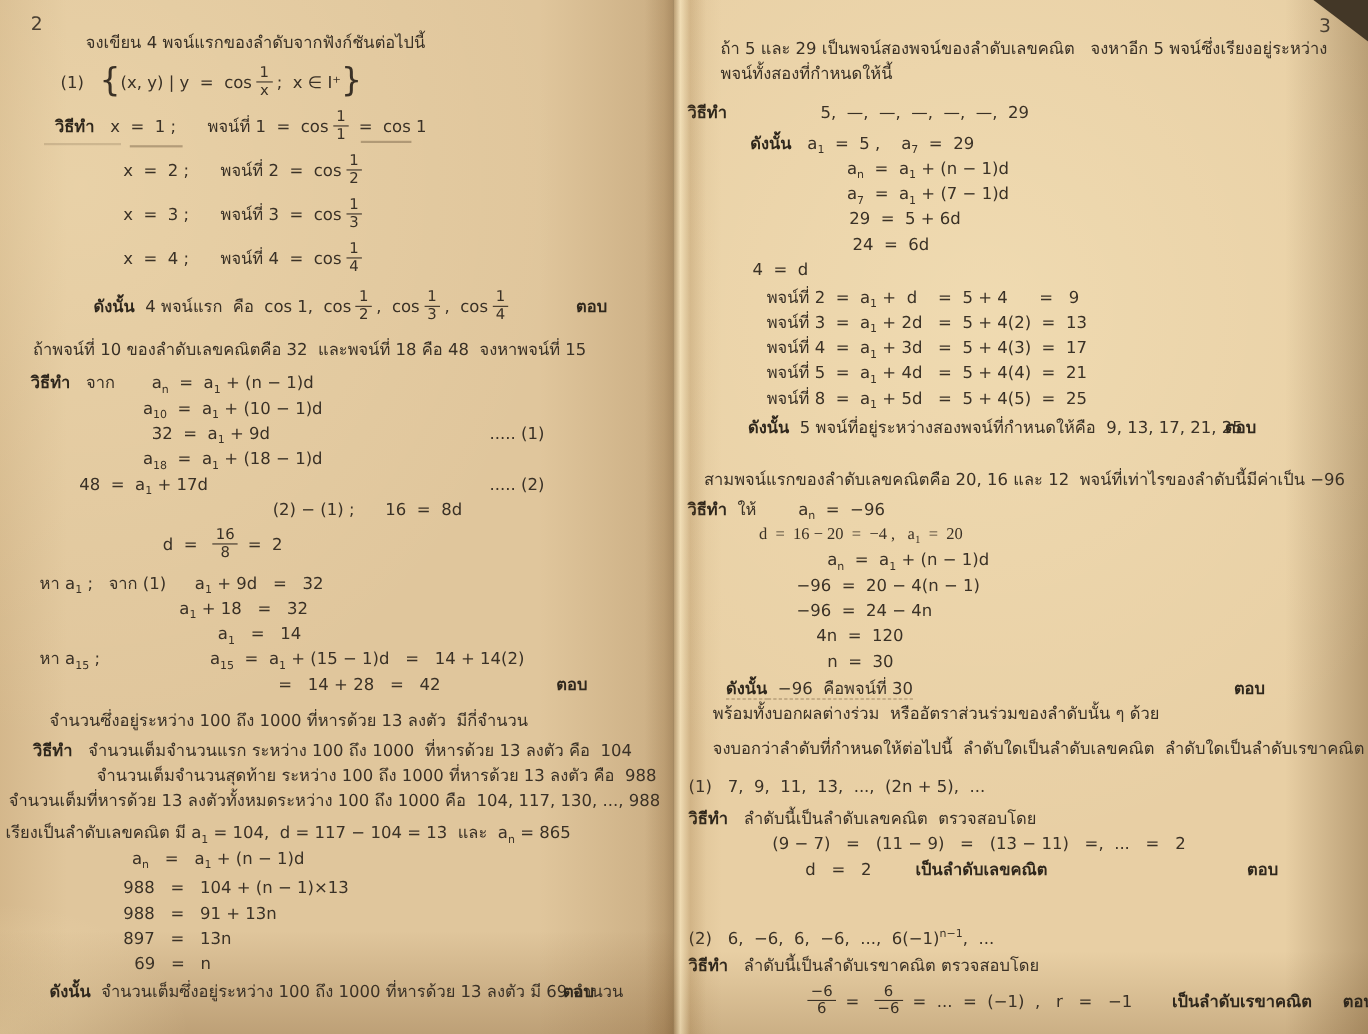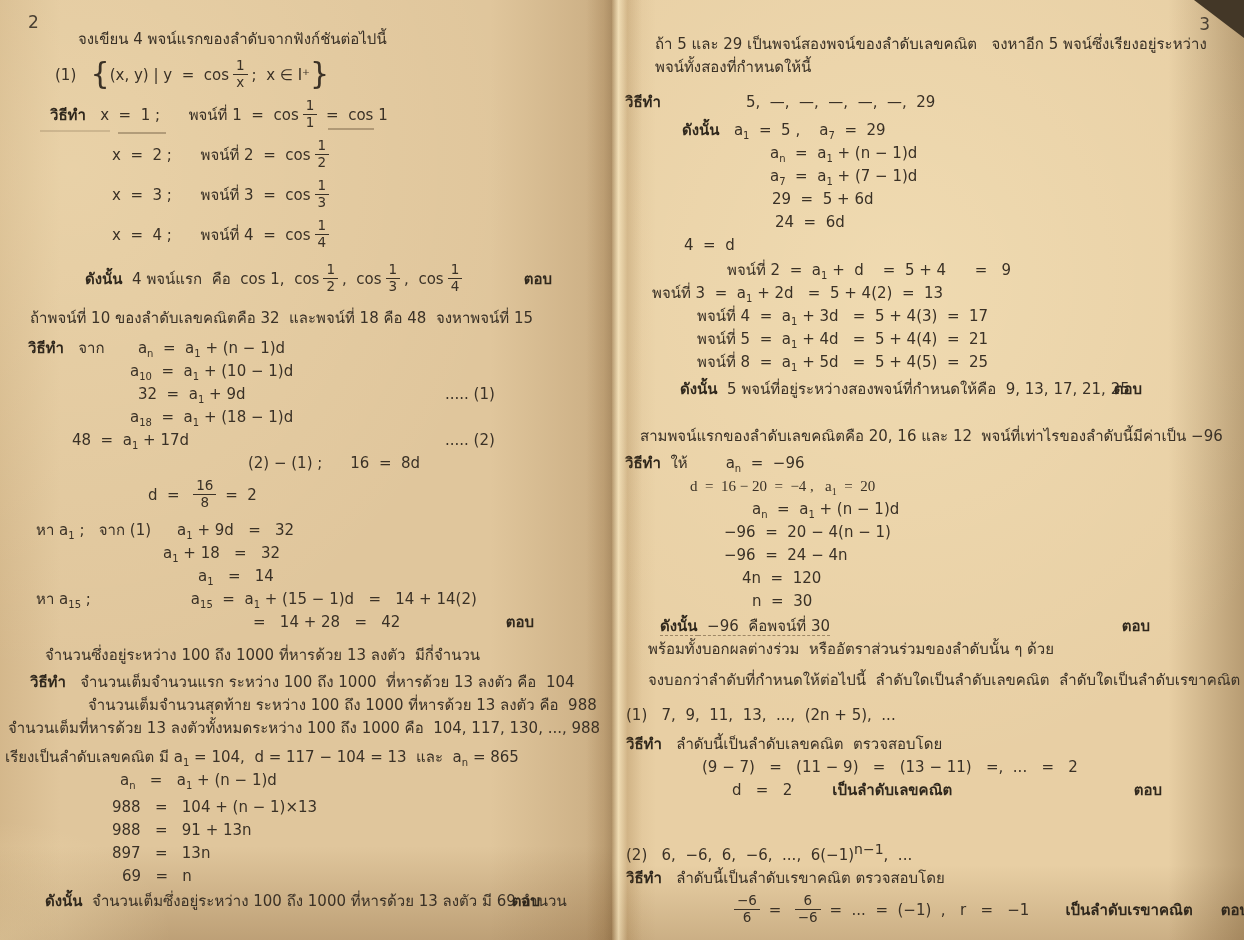--- a/index.html
+++ b/index.html
@@ -48,21 +48,21 @@
   .ref{position:absolute;left:445px;top:0;}
   .gap{display:inline-block;}
   .frac{
     display:inline-block;vertical-align:middle;text-align:center;
     line-height:1.02;font-size:13.5px;margin:0 4px;position:relative;top:-1px;
   }
   .frac .num{display:block;padding:0 3px 1px;border-bottom:1.2px solid #3a3126;}
   .frac .den{display:block;padding:1px 3px 0;}
   .brace{font-size:30px;font-weight:400;vertical-align:middle;position:relative;top:-2px;color:#3a3126;}
   sub{font-size:10px;}
-  sup{font-size:14px;}
+  sup{font-size:10px;}
   .pencil{border-bottom:1px dashed rgba(95,75,50,.55);}
   .pencil-mark{position:absolute;background:rgba(100,80,55,.4);height:1.5px;pointer-events:none;}
 </style>
 </head>
 <body>
 
 <div id="spread">
   <div class="page" id="left-page">
     <span class="pgnum">2</span>
     <div class="lines">
@@ -107,22 +107,22 @@
     <div class="lines">
         <div class="line" style="padding-left: 43px; margin-top: 33px;"><span>ถ้า 5 และ 29 เป็นพจน์สองพจน์ของลำดับเลขคณิต   จงหาอีก 5 พจน์ซึ่งเรียงอยู่ระหว่าง</span></div>
         <div class="line" style="padding-left: 43px; margin-top: 0px;"><span>พจน์ทั้งสองที่กำหนดให้นี้</span></div>
         <div class="line" style="padding-left: 13px; margin-top: 12px;"><span class="bold">วิธีทำ</span><span class="gap" style="width: 85px;"></span><span>5,  —,  —,  —,  —,  —,  29</span></div>
         <div class="line" style="padding-left: 70px; margin-top: 5px;"><span class="bold">ดังนั้น</span><span>   </span><span><span>a</span><sub>1</sub></span><span>  =  5 ,    </span><span><span>a</span><sub>7</sub></span><span>  =  29</span></div>
         <div class="line" style="padding-left: 158px; margin-top: 0px;"><span><span>a</span><sub>n</sub></span><span>  =  </span><span><span>a</span><sub>1</sub></span><span> + (n − 1)d</span></div>
         <div class="line" style="padding-left: 158px; margin-top: 0px;"><span><span>a</span><sub>7</sub></span><span>  =  </span><span><span>a</span><sub>1</sub></span><span> + (7 − 1)d</span></div>
         <div class="line" style="padding-left: 160px; margin-top: 0px;"><span>29  =  5 + 6d</span></div>
         <div class="line" style="padding-left: 163px; margin-top: 0px;"><span>24  =  6d</span></div>
         <div class="line" style="padding-left: 72px; margin-top: 0px;"><span>4  =  d</span></div>
-        <div class="line" style="padding-left: 115px; margin-top: 2px;"><span>พจน์ที่ 2  =  </span><span><span>a</span><sub>1</sub></span><span> +  d    =  5 + 4      =   9</span></div>
-        <div class="line" style="padding-left: 40px; margin-top: 0px;"><span>พจน์ที่ 3  =  </span><span><span>a</span><sub>1</sub></span><span> + 2d   =  5 + 4(2)  =  13</span></div>
+        <div class="line" style="padding-left: 85px; margin-top: 2px;"><span>พจน์ที่ 2  =  </span><span><span>a</span><sub>1</sub></span><span> +  d    =  5 + 4      =   9</span></div>
+        <div class="line" style="padding-left: 85px; margin-top: 0px;"><span>พจน์ที่ 3  =  </span><span><span>a</span><sub>1</sub></span><span> + 2d   =  5 + 4(2)  =  13</span></div>
         <div class="line" style="padding-left: 85px; margin-top: 0px;"><span>พจน์ที่ 4  =  </span><span><span>a</span><sub>1</sub></span><span> + 3d   =  5 + 4(3)  =  17</span></div>
         <div class="line" style="padding-left: 85px; margin-top: 0px;"><span>พจน์ที่ 5  =  </span><span><span>a</span><sub>1</sub></span><span> + 4d   =  5 + 4(4)  =  21</span></div>
         <div class="line" style="padding-left: 85px; margin-top: 0px;"><span>พจน์ที่ 8  =  </span><span><span>a</span><sub>1</sub></span><span> + 5d   =  5 + 4(5)  =  25</span></div>
         <div class="line" style="padding-left: 68px; margin-top: 4px; --ar: 102px;"><span class="bold">ดังนั้น</span><span>  5 พจน์ที่อยู่ระหว่างสองพจน์ที่กำหนดให้คือ  9, 13, 17, 21, 25</span><span class="ans">ตอบ</span></div>
         <div class="line" style="padding-left: 28px; margin-top: 24px;"><span>สามพจน์แรกของลำดับเลขคณิตคือ 20, 16 และ 12  พจน์ที่เท่าไรของลำดับนี้มีค่าเป็น −96</span></div>
         <div class="line" style="padding-left: 13px; margin-top: 4px;"><span class="bold">วิธีทำ</span><span>  ให้</span><span class="gap" style="width: 38px;"></span><span><span>a</span><sub>n</sub></span><span>  =  −96</span></div>
         <div class="line" style="padding-left: 78px; margin-top: 0px; font-family: Liberation Serif, serif;"><span>d  =  16 − 20  =  −4 ,   </span><span><span>a</span><sub>1</sub></span><span>  =  20</span></div>
         <div class="line" style="padding-left: 140px; margin-top: 0px;"><span><span>a</span><sub>n</sub></span><span>  =  </span><span><span>a</span><sub>1</sub></span><span> + (n − 1)d</span></div>
         <div class="line" style="padding-left: 112px; margin-top: 0px;"><span>−96  =  20 − 4(n − 1)</span></div>
         <div class="line" style="padding-left: 112px; margin-top: 0px;"><span>−96  =  24 − 4n</span></div>

